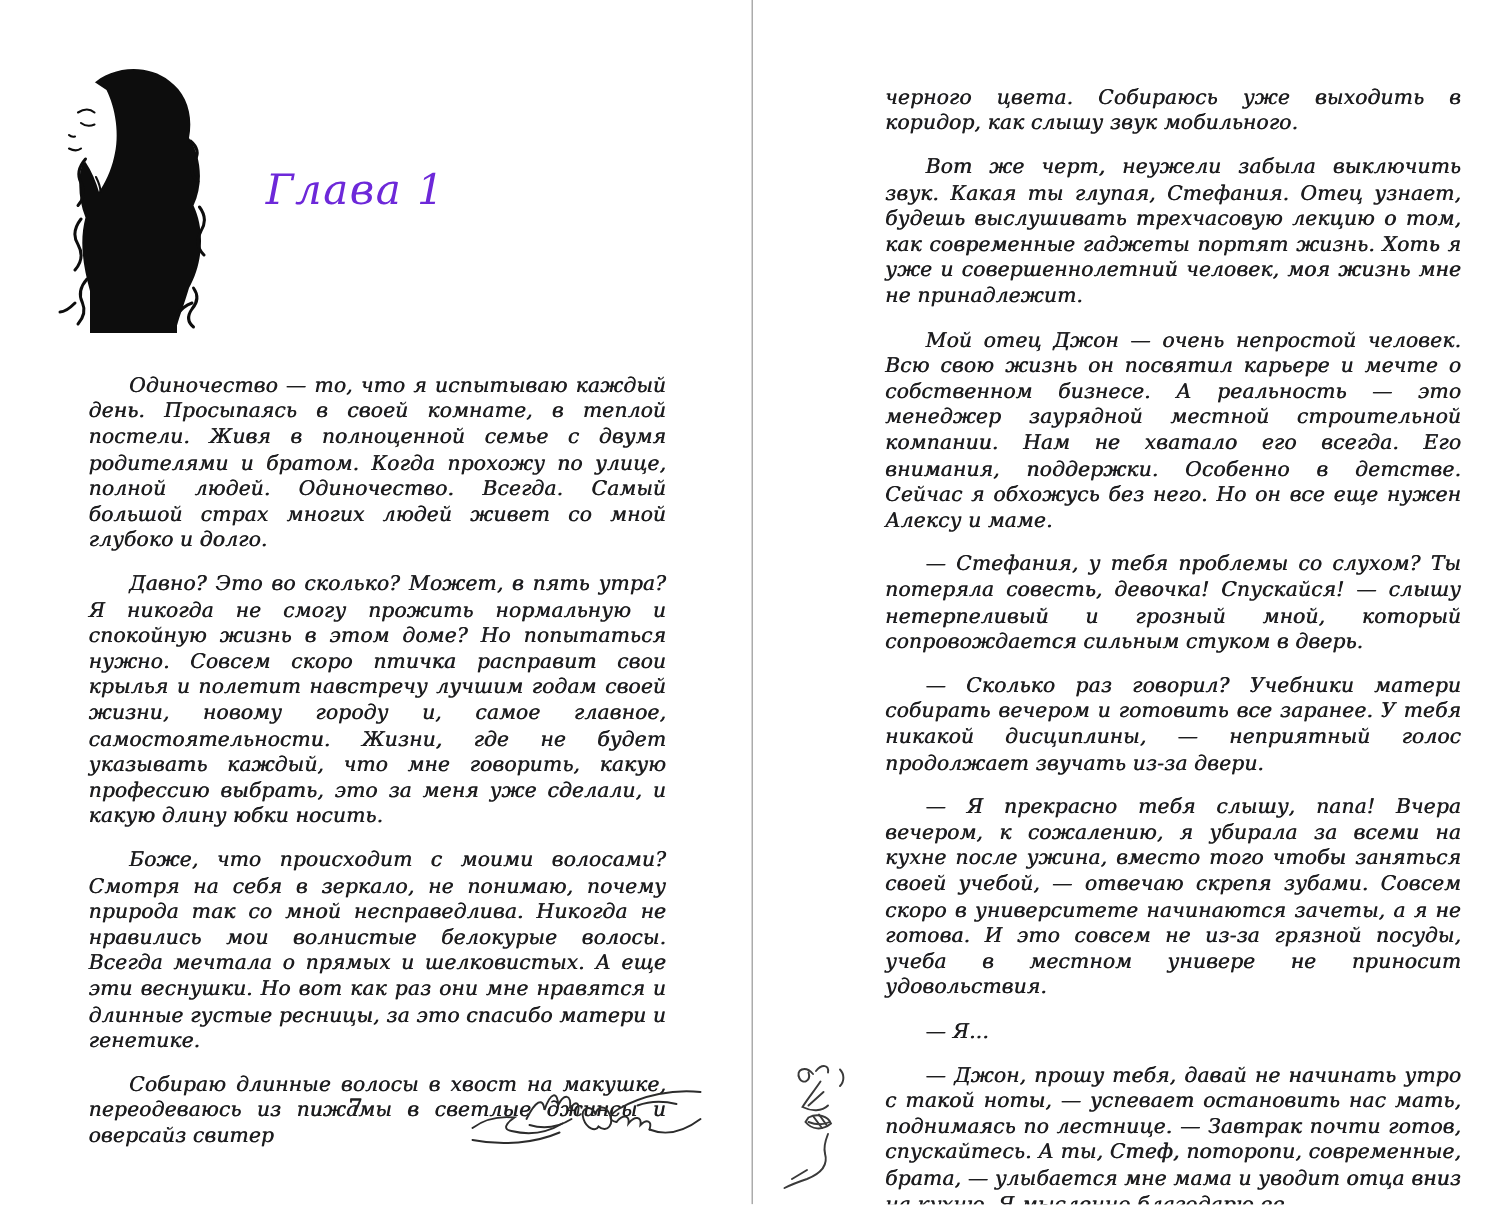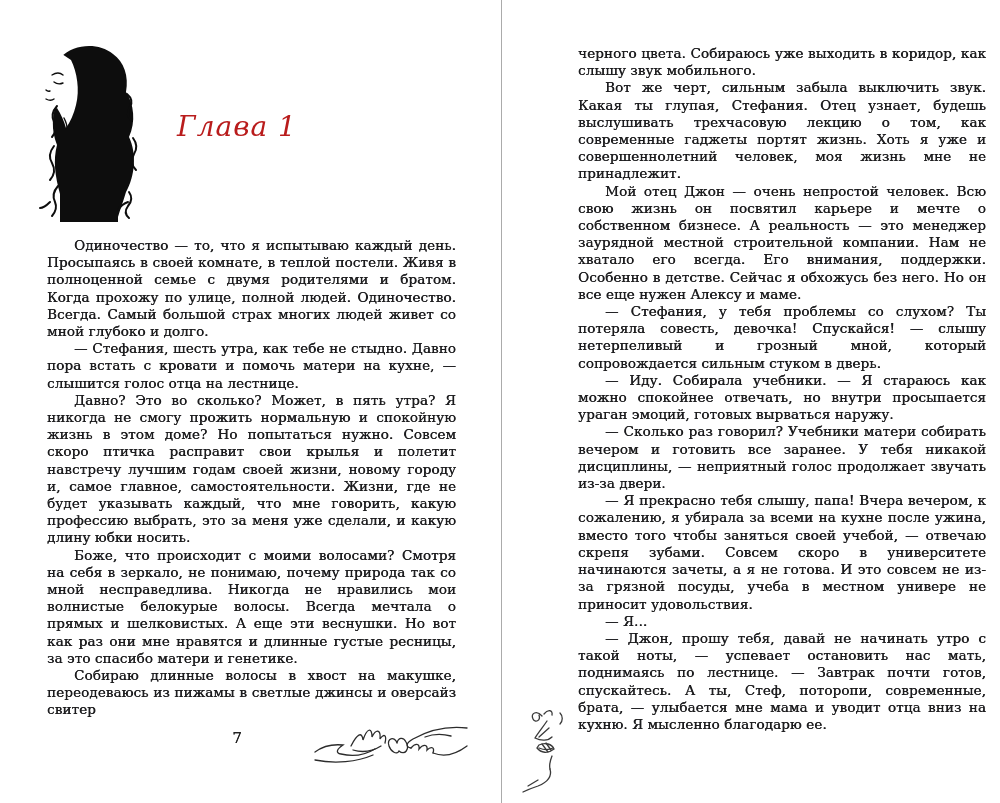--- a/index.html
+++ b/index.html
@@ -6,30 +6,30 @@
   .spread{
     position:relative;width:1000px;height:803px;background:#ffffff;
     font-family:"DejaVu Serif","Liberation Serif",serif;color:#1d1d1f;overflow:hidden;
   }
   .divider{position:absolute;left:501px;top:0;width:1px;height:803px;background:#ababab;}
   .page{position:absolute;top:0;height:803px;}
   .page-left{left:0;width:501px;}
   .page-right{left:502px;width:498px;}
   .chapter-title{
     position:absolute;left:47px;top:110px;width:380px;text-align:center;
-    font-style:italic;font-size:28px;color:#b91c1c;letter-spacing:1px;
+    font-style:italic;font-size:28px;color:#6d28d9;letter-spacing:1px;
   }
   .body-text{
     position:absolute;font-size:13.5px;line-height:17.2px;text-align:justify;
     text-shadow:0.35px 0 0 currentColor; 
     letter-spacing:0.1px;
   }
   .body-left{left:47px;top:237px;width:409px;}
   .body-right{left:76px;top:45px;width:408px;}
-  .body-text p{margin:0;text-indent:27px;}
+  .body-text p{margin:12px;text-indent:27px;font-style:italic;}
   .body-text p.cont{text-indent:0;}
   .page-num{
     position:absolute;width:60px;text-align:center;font-size:15px;color:#222;
     text-shadow:0.3px 0 0 currentColor;
   }
   .num-left{left:207px;top:729px;}
   .illu{position:absolute;}
   .portrait{left:30px;top:42px;width:126px;height:184px;}
   .hands{left:313px;top:716px;width:156px;height:50px;}
   .face-sketch{left:20px;top:706px;width:82px;height:90px;}
@@ -70,21 +70,20 @@
         <path d="M28,144 q-7,8 -3,16 q3,7 -3,14"></path>
         <path d="M20,160 q-6,6 -10,6"></path>
         <path d="M88,168 q4,-6 10,-8"></path>
       </g>
     </svg>
 
     <div class="chapter-title">Глава 1</div>
 
     <div class="body-text body-left">
       <p>Одиночество — то, что я испытываю каждый день. Просыпаясь в своей комнате, в теплой постели. Живя в полноценной семье с двумя родителями и братом. Когда прохожу по улице, полной людей. Одиночество. Всегда. Самый большой страх многих людей живет со мной глубоко и долго.</p>
-      <p>— Стефания, шесть утра, как тебе не стыдно. Давно пора встать с кровати и помочь матери на кухне, — слышится голос отца на лестнице.</p>
       <p>Давно? Это во сколько? Может, в пять утра? Я никогда не смогу прожить нормальную и спокойную жизнь в этом доме? Но попытаться нужно. Совсем скоро птичка расправит свои крылья и полетит навстречу лучшим годам своей жизни, новому городу и, самое главное, самостоятельности. Жизни, где не будет указывать каждый, что мне говорить, какую профессию выбрать, это за меня уже сделали, и какую длину юбки носить.</p>
       <p>Боже, что происходит с моими волосами? Смотря на себя в зеркало, не понимаю, почему природа так со мной несправедлива. Никогда не нравились мои волнистые белокурые волосы. Всегда мечтала о прямых и шелковистых. А еще эти веснушки. Но вот как раз они мне нравятся и длинные густые ресницы, за это спасибо матери и генетике.</p>
       <p>Собираю длинные волосы в хвост на макушке, переодеваюсь из пижамы в светлые джинсы и оверсайз свитер</p>
     </div>
 
     <div class="page-num num-left">7</div>
 
     <svg class="illu hands" viewBox="0 0 156 50" aria-hidden="true">
       <g stroke="#2c2c2c" fill="none" stroke-width="1.3" stroke-linecap="round">
 
@@ -101,24 +100,23 @@
         <path d="M120,37 C130,41 142,39 154,30"></path>
         <path d="M112,21 C120,18 130,18 138,20"></path>
       </g>
     </svg>
   </div>
 
   <div class="page page-right">
 
     <div class="body-text body-right">
       <p class="cont">черного цвета. Собираюсь уже выходить в коридор, как слышу звук мобильного.</p>
-      <p>Вот же черт, сильным забыла выключить звук. Какая ты глупая, Стефания. Отец узнает, будешь выслушивать трехчасовую лекцию о том, как современные гаджеты портят жизнь. Хоть я уже и совершеннолетний человек, моя жизнь мне не принадлежит.</p>
+      <p>Вот же черт, неужели забыла выключить звук. Какая ты глупая, Стефания. Отец узнает, будешь выслушивать трехчасовую лекцию о том, как современные гаджеты портят жизнь. Хоть я уже и совершеннолетний человек, моя жизнь мне не принадлежит.</p>
       <p>Мой отец Джон — очень непростой человек. Всю свою жизнь он посвятил карьере и мечте о собственном бизнесе. А реальность — это менеджер заурядной местной строительной компании. Нам не хватало его всегда. Его внимания, поддержки. Особенно в детстве. Сейчас я обхожусь без него. Но он все еще нужен Алексу и маме.</p>
       <p>— Стефания, у тебя проблемы со слухом? Ты потеряла совесть, девочка! Спускайся! — слышу нетерпеливый и грозный мной, который сопровождается сильным стуком в дверь.</p>
-      <p>— Иду. Собирала учебники. — Я стараюсь как можно спокойнее отвечать, но внутри просыпается ураган эмоций, готовых вырваться наружу.</p>
       <p>— Сколько раз говорил? Учебники матери собирать вечером и готовить все заранее. У тебя никакой дисциплины, — неприятный голос продолжает звучать из-за двери.</p>
       <p>— Я прекрасно тебя слышу, папа! Вчера вечером, к сожалению, я убирала за всеми на кухне после ужина, вместо того чтобы заняться своей учебой, — отвечаю скрепя зубами. Совсем скоро в университете начинаются зачеты, а я не готова. И это совсем не из-за грязной посуды, учеба в местном универе не приносит удовольствия.</p>
       <p>— Я...</p>
       <p>— Джон, прошу тебя, давай не начинать утро с такой ноты, — успевает остановить нас мать, поднимаясь по лестнице. — Завтрак почти готов, спускайтесь. А ты, Стеф, поторопи, современные, брата, — улыбается мне мама и уводит отца вниз на кухню. Я мысленно благодарю ее.</p>
     </div>
 
     <svg class="illu face-sketch" viewBox="0 0 82 90" aria-hidden="true">
       <g stroke="#3a3a3a" fill="none" stroke-width="1.3" stroke-linecap="round">
 
         <path d="M20,10 C15,4 8,7 11,13 C13,17 19,15 17,9"></path>

